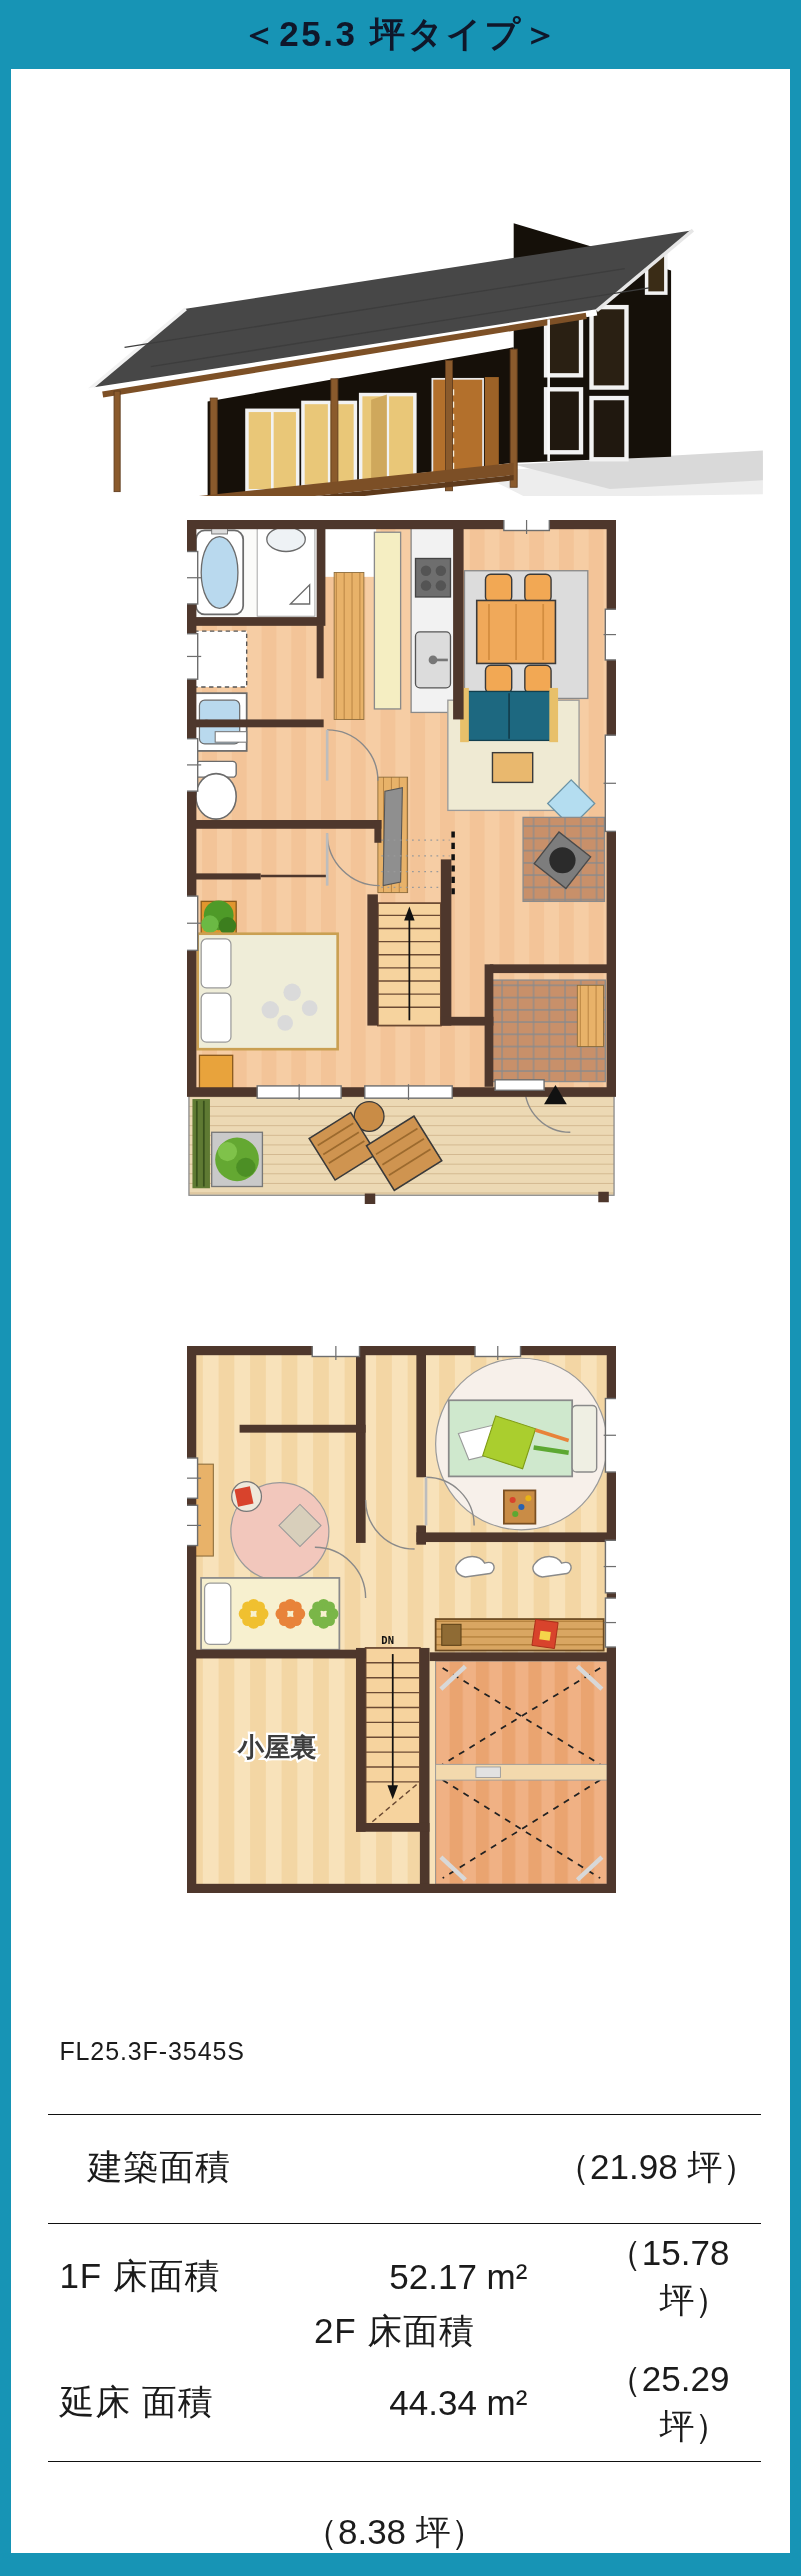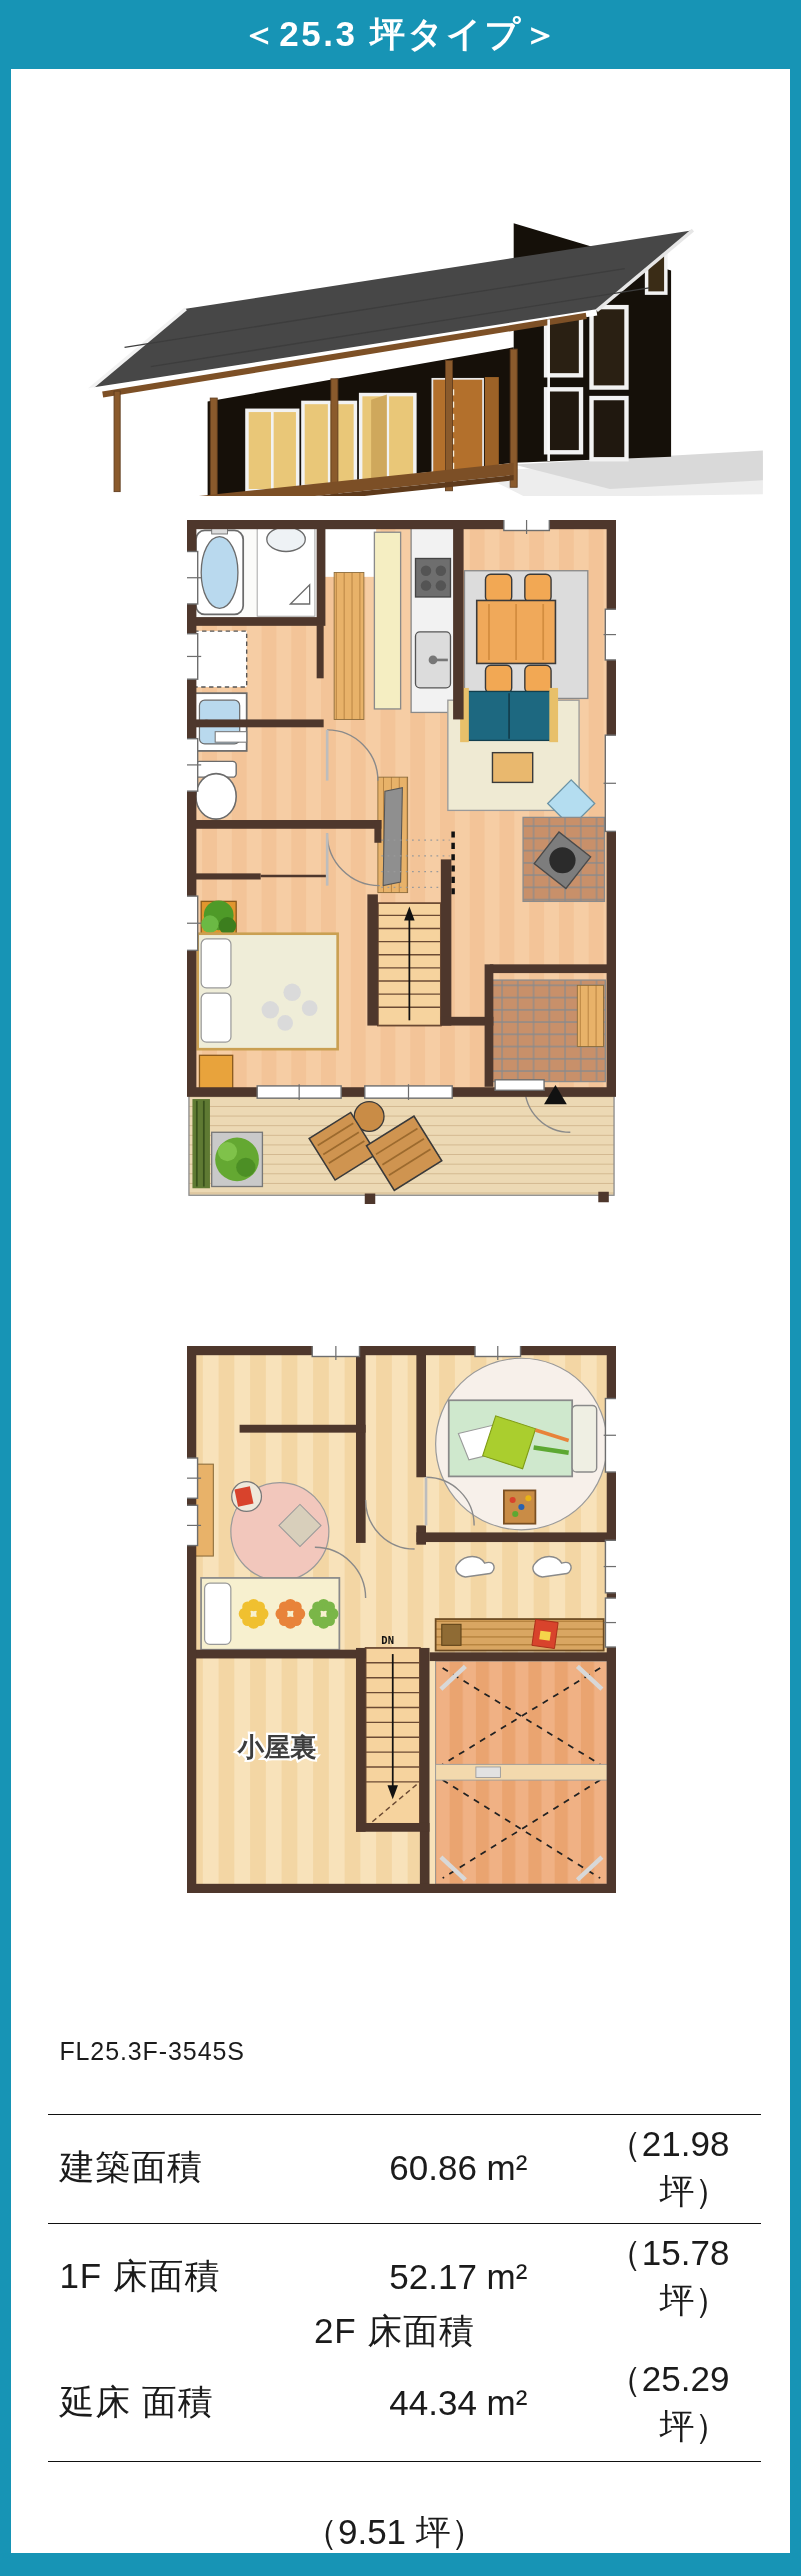--- a/index.html
+++ b/index.html
@@ -5,21 +5,21 @@
   html,body{margin:0;padding:0;}
   body{
     width:802px;height:2576px;position:relative;
     background:#1794b5;
     font-family:"Liberation Sans","DejaVu Sans",sans-serif;
     overflow:hidden;
   }
   .frame-title{
     position:absolute;left:0;top:0;width:802px;height:69px;
     display:flex;align-items:center;justify-content:center;
-    color:#ffffff;font-size:35px;font-weight:700;letter-spacing:2.6px;
+    color:#0f172a;font-size:35px;font-weight:700;letter-spacing:2.6px;
   }
   .panel{
     position:absolute;left:11.4px;top:69px;width:779px;height:2484px;
     background:#ffffff;
   }
   .house-wrap{position:absolute;left:26px;top:15.8px;width:726px;height:411px;}
   .plan1f{position:absolute;left:176px;top:451px;width:429px;height:691px;}
   .plan2f{position:absolute;left:176px;top:1277px;width:429px;height:547px;}
   .model-name{
     position:absolute;left:48px;top:1968px;width:613px;
@@ -28,21 +28,21 @@
   .divider{position:absolute;left:37px;width:713px;height:0;border-top:1.8px solid #111;}
   .d1{top:2045px;} .d2{top:2154px;} .d3{top:2392px;}
   .spec-row{
     position:absolute;left:48px;width:670px;height:63px;
     display:flex;align-items:center;
     font-size:35px;font-weight:300;color:#1b1b1b;
   }
   .spec-row .lab{flex:0 0 201px;text-align:left;letter-spacing:0.9px;}
   .spec-row .sqm{flex:0 0 267px;text-align:right;}
   .spec-row .tsubo{flex:1 1 auto;text-align:right;}
-  .r1{top:2067px;} .r2{top:2176px;} .r3{top:2239px;flex-direction:column;} .r4{top:2302px;}
+  .r1{top:2067px;margin-left:28px;} .r2{top:2176px;} .r3{top:2239px;flex-direction:column;} .r4{top:2302px;}
   svg{display:block;}
   text.planlabel{font-family:"Liberation Sans","DejaVu Sans",sans-serif;font-weight:700;fill:#3d3d3d;
     paint-order:stroke;stroke:#ffffff;stroke-width:5px;}
   text.tiny{font-family:"DejaVu Sans Mono",monospace;font-weight:700;fill:#111;}
 </style>
 </head>
 <body>
 
 <div class="frame-title">＜25.3 坪タイプ＞</div>
 
@@ -524,34 +524,33 @@
       </g>
     </svg>
   </div>
 
   <div class="model-name">FL25.3F-3545S</div>
 
   <div class="divider d1"></div>
 
   <div class="spec-row r1">
     <span class="lab">建築面積</span>
-    <span class="sqm">60.86 m²</span>
     <span class="tsubo">（21.98 坪）</span>
   </div>
 
   <div class="divider d2"></div>
 
   <div class="spec-row r2">
     <span class="lab">1F 床面積</span>
     <span class="sqm">52.17 m²</span>
     <span class="tsubo">（15.78 坪）</span>
   </div>
   <div class="spec-row r3">
     <span class="lab">2F 床面積</span>
-    <span class="tsubo">（9.51 坪）</span>
+    <span class="tsubo">（8.38 坪）</span>
   </div>
   <div class="spec-row r4">
     <span class="lab">延床 面積</span>
     <span class="sqm">44.34 m²</span>
     <span class="tsubo">（25.29 坪）</span>
   </div>
 
   <div class="divider d3"></div>
 
 </div>

